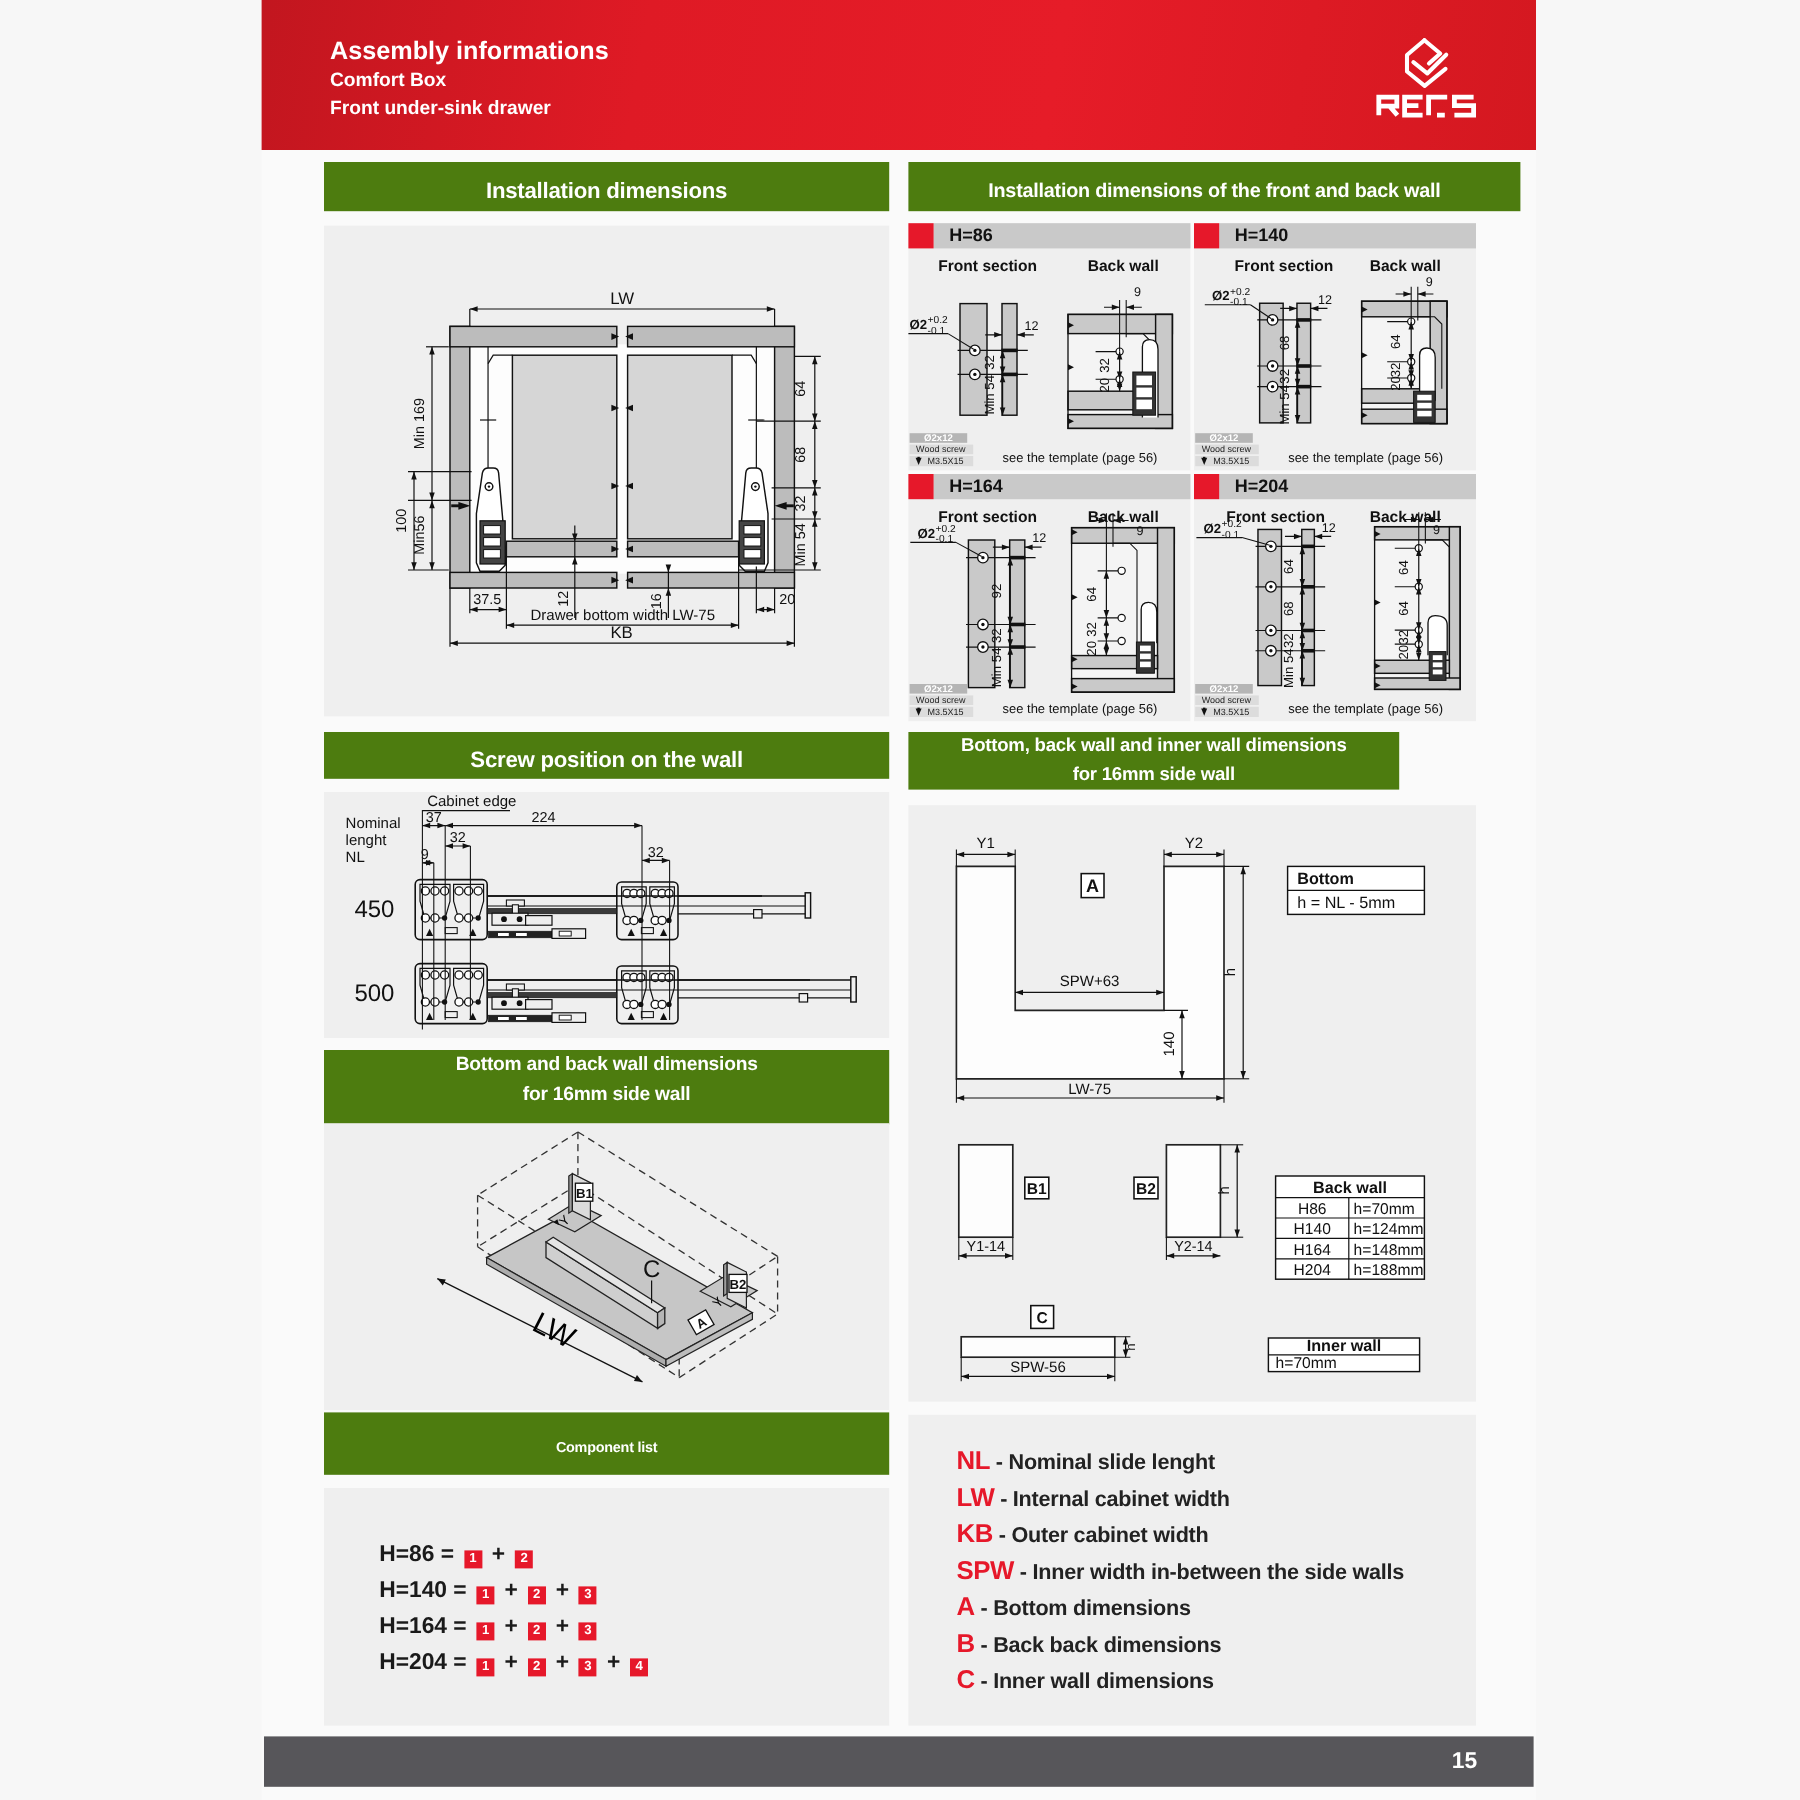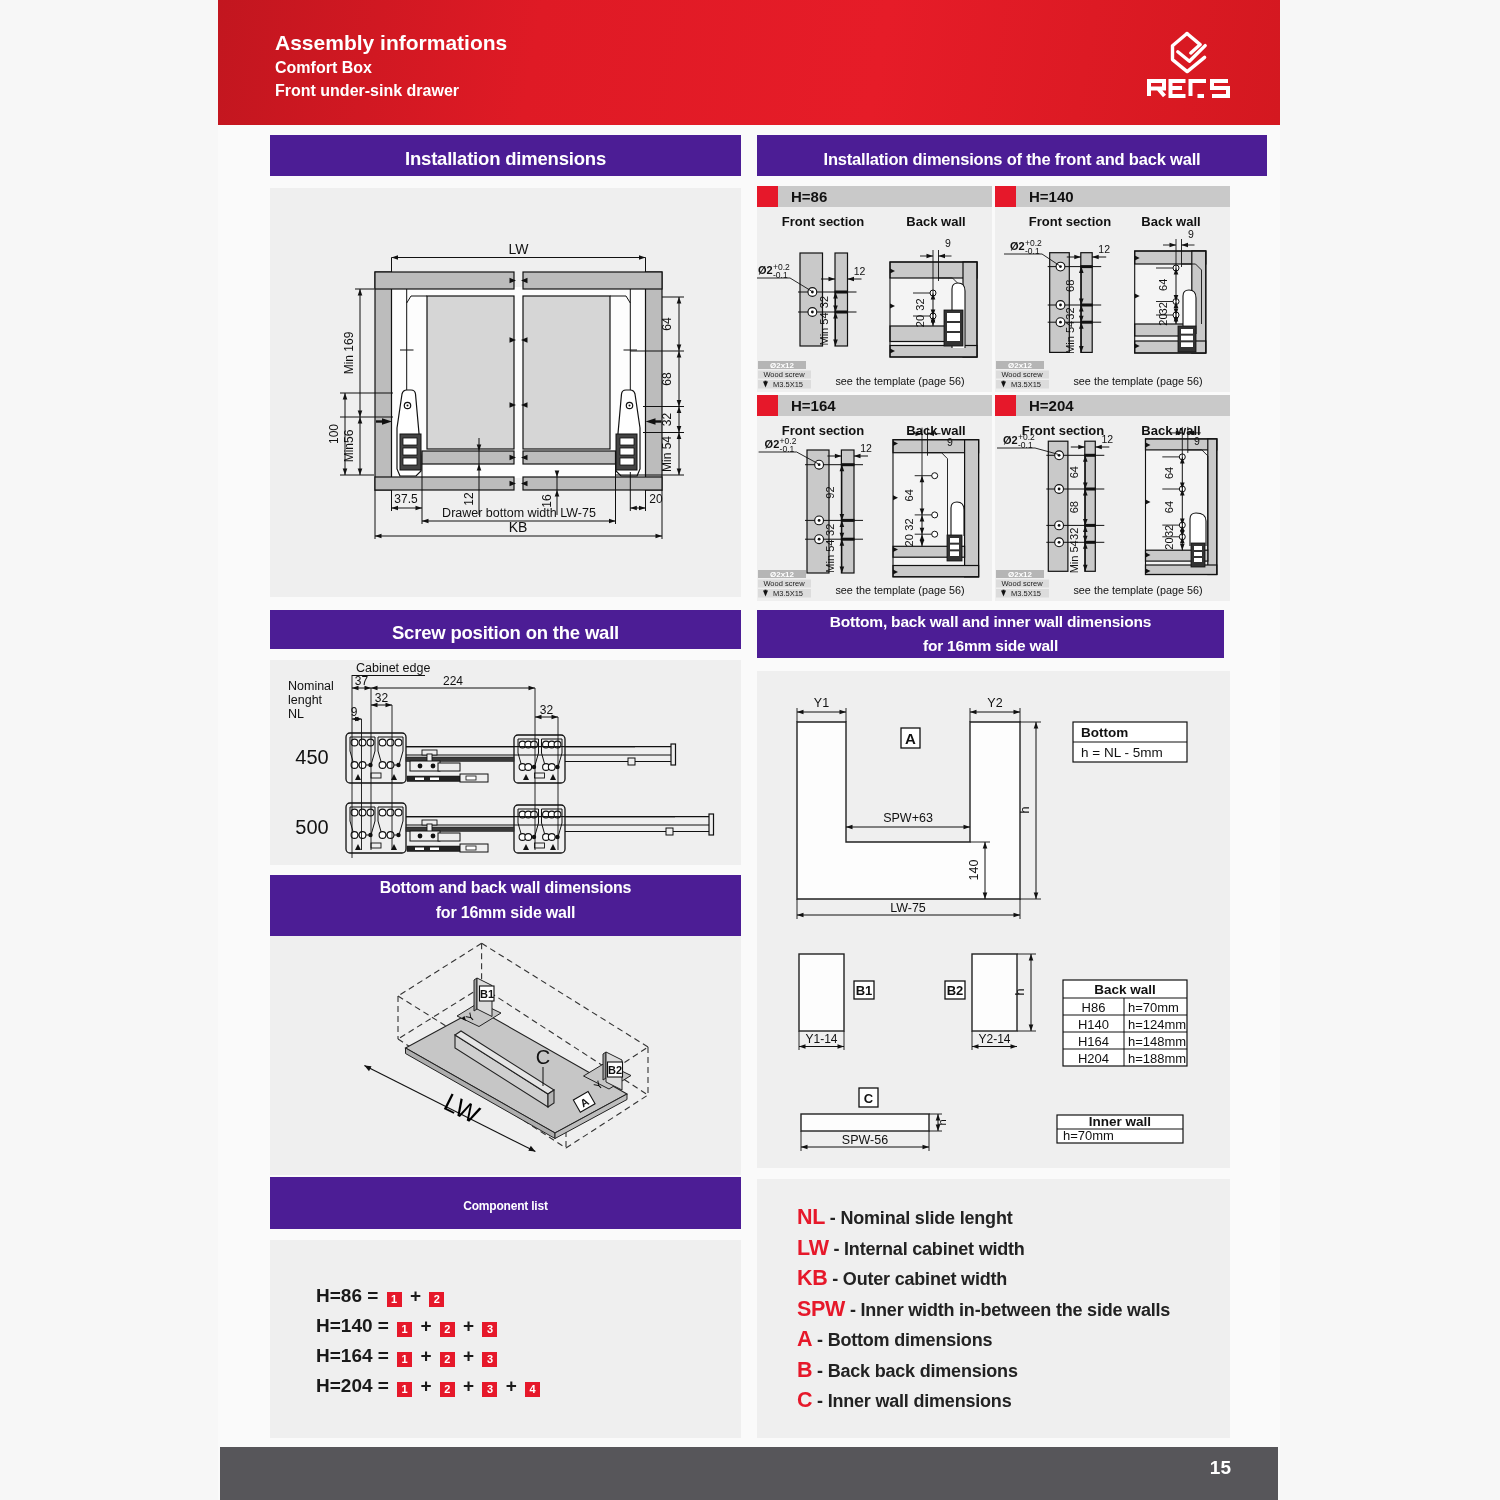--- a/index.html
+++ b/index.html
@@ -1,17 +1,17 @@
 <!DOCTYPE html>
 <html><head><meta charset="utf-8"><style>
 html,body{margin:0;padding:0}
 body{width:1500px;height:1500px;background:#f7f7f7;font-family:"Liberation Sans",sans-serif;position:relative;overflow:hidden}
 .page{position:absolute;left:218px;top:0;width:1062px;height:1500px;background:#fafafa}
 .abs{position:absolute}
-.hdr{position:absolute;background:#4c1d95;color:#fff;font-weight:bold;text-align:center;letter-spacing:-0.2px}
+.hdr{position:absolute;background:#4d7c0f;color:#fff;font-weight:bold;text-align:center;letter-spacing:-0.2px}
 .pnl{position:absolute;background:#efefef}
 .red{position:absolute;left:0;top:0;width:1062px;height:125px;background:linear-gradient(100deg,#c2161f,#df1a25 30%,#e61c28 62%,#d41820)}
 .tbar{position:absolute;top:0;height:21px;background:#c9c9c9}
 .rsq{position:absolute;left:0;top:0;width:21px;height:21px;background:#e6182a}
 .ttl{position:absolute;top:0;left:34px;font-size:15px;font-weight:bold;line-height:21px;color:#111}
 .leg{position:absolute;left:40px;white-space:nowrap}
 .leg b{font-size:21.5px;color:#e6182a;letter-spacing:-0.3px}
 .leg span{font-size:18px;color:#222;font-weight:bold;letter-spacing:-0.2px}
 .cl{position:absolute;left:46px;font-size:19px;font-weight:bold;color:#1a1a1a;white-space:nowrap}
 .sq{display:inline-block;width:15px;height:15px;background:#e6182a;color:#fff;font-size:11px;line-height:15px;
@@ -733,21 +733,21 @@
         <text x="25" y="181.5" font-size="8" text-anchor="middle" font-weight="bold" fill="#fff">Ø2x12</text>
         <rect x="1" y="184.5" width="53" height="8" fill="#dcdcdc" stroke="#111" stroke-width="0"></rect>
         <text x="27" y="191" font-size="7.5" text-anchor="middle" font-weight="normal" fill="#222">Wood screw</text>
         <rect x="1" y="194" width="53" height="8.5" fill="#dcdcdc" stroke="#111" stroke-width="0"></rect>
         <polygon points="6,195.5 11,195.5 8.5,201.5" fill="#111"></polygon>
         <rect x="7.5" y="194.7" width="2" height="2" fill="#111" stroke="#111" stroke-width="0"></rect>
         <text x="31" y="201" font-size="7.5" text-anchor="middle" font-weight="normal" fill="#222">M3.5X15</text>
         <text x="143" y="199" font-size="10.8" text-anchor="middle" font-weight="normal" fill="#111">see the template (page 56)</text>
       </svg>
     </div>
-    <div class="hdr" style="left:539px;top:610px;width:467px;height:48px;overflow:hidden;font-size:15.5px;line-height:24.0px;">Bottom, back wall and inner wall dimensions<br>for 16mm side wall</div>
+    <div class="hdr" style="left:539px;top:610px;width:409px;height:48px;overflow:hidden;font-size:15.5px;line-height:24.0px;">Bottom, back wall and inner wall dimensions<br>for 16mm side wall</div>
     <div class="pnl" style="left:539px;top:671px;width:473px;height:497px">
       <svg width="473" height="497" viewBox="0 0 473 497" xmlns="http://www.w3.org/2000/svg" font-family="Liberation Sans, sans-serif" style="position:absolute;left:0;top:0">
         <polygon points="40,51 89,51 89,171 213,171 213,51 263,51 263,228 40,228" fill="#fdfdfd" stroke="#222" stroke-width="1.4"></polygon>
         <line x1="40" y1="37" x2="40" y2="51" stroke="#111" stroke-width="0.9"></line>
         <line x1="89" y1="37" x2="89" y2="51" stroke="#111" stroke-width="0.9"></line>
         <line x1="40" y1="41" x2="89" y2="41" stroke="#111" stroke-width="1"></line>
         <polygon points="40,41 46.5,38.7 46.5,43.3" fill="#111"></polygon>
         <polygon points="89,41 82.5,38.7 82.5,43.3" fill="#111"></polygon>
         <text x="64.5" y="36" font-size="12.5" text-anchor="middle" font-weight="normal" fill="#111">Y1</text>
         <line x1="213" y1="37" x2="213" y2="51" stroke="#111" stroke-width="0.9"></line>
@@ -844,13 +844,13 @@
     </div>
     <div class="pnl" style="left:539px;top:1179px;width:473px;height:259px">
       <div class="leg" style="top:26.0px"><b>NL</b><span> - Nominal slide lenght</span></div>
       <div class="leg" style="top:56.5px"><b>LW</b><span> - Internal cabinet width</span></div>
       <div class="leg" style="top:87.0px"><b>KB</b><span> - Outer cabinet width</span></div>
       <div class="leg" style="top:117.5px"><b>SPW</b><span> - Inner width in-between the side walls</span></div>
       <div class="leg" style="top:148.0px"><b>A</b><span> - Bottom dimensions</span></div>
       <div class="leg" style="top:178.5px"><b>B</b><span> - Back back dimensions</span></div>
       <div class="leg" style="top:209.0px"><b>C</b><span> - Inner wall dimensions</span></div>
     </div>
-    <div class="abs" style="left:2px;top:1447px;width:1058px;height:53px;background:#57565a;color:#fff;font-weight:bold;font-size:19px;text-align:right;line-height:42px;padding-right:47px;box-sizing:border-box">15</div>
+    <div class="abs" style="left:2px;top:1447px;width:1058px;height:42px;background:#57565a;color:#fff;font-weight:bold;font-size:19px;text-align:right;line-height:42px;padding-right:47px;box-sizing:border-box">15</div>
   </div>
 </body></html>

